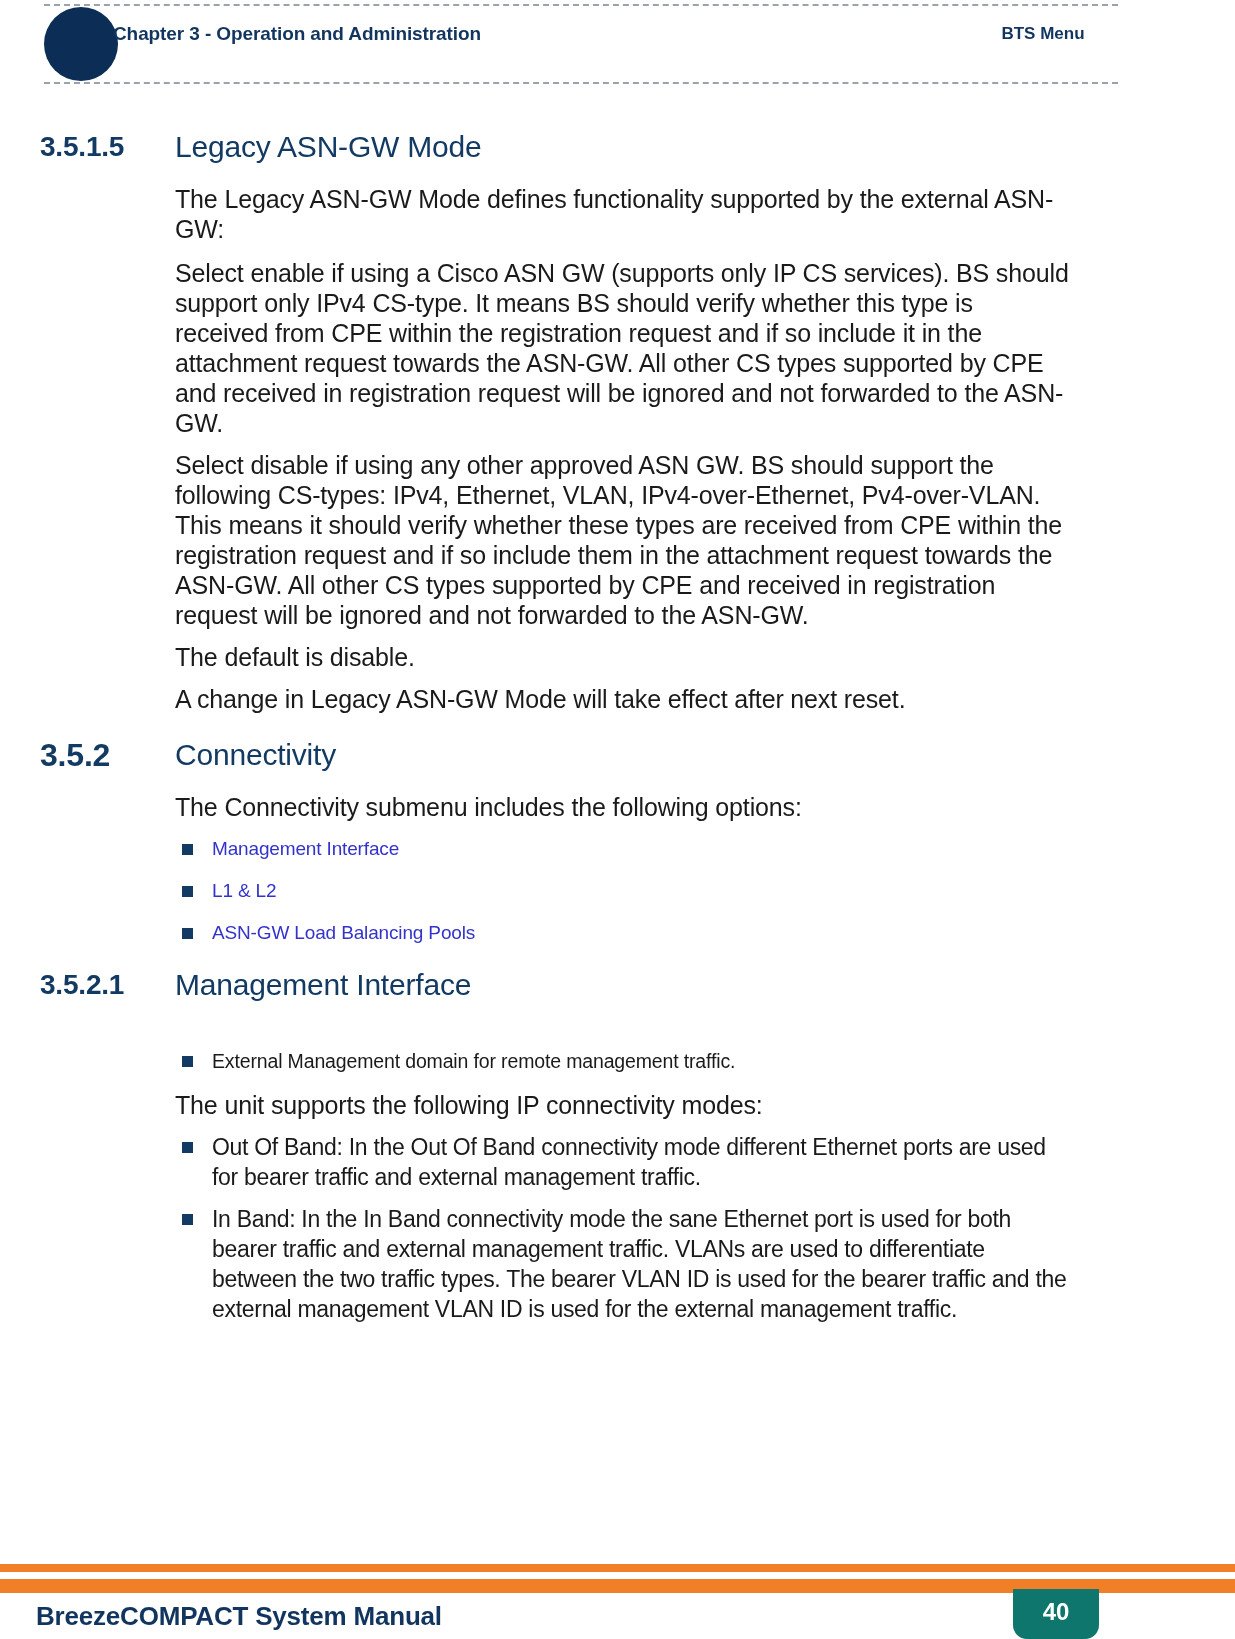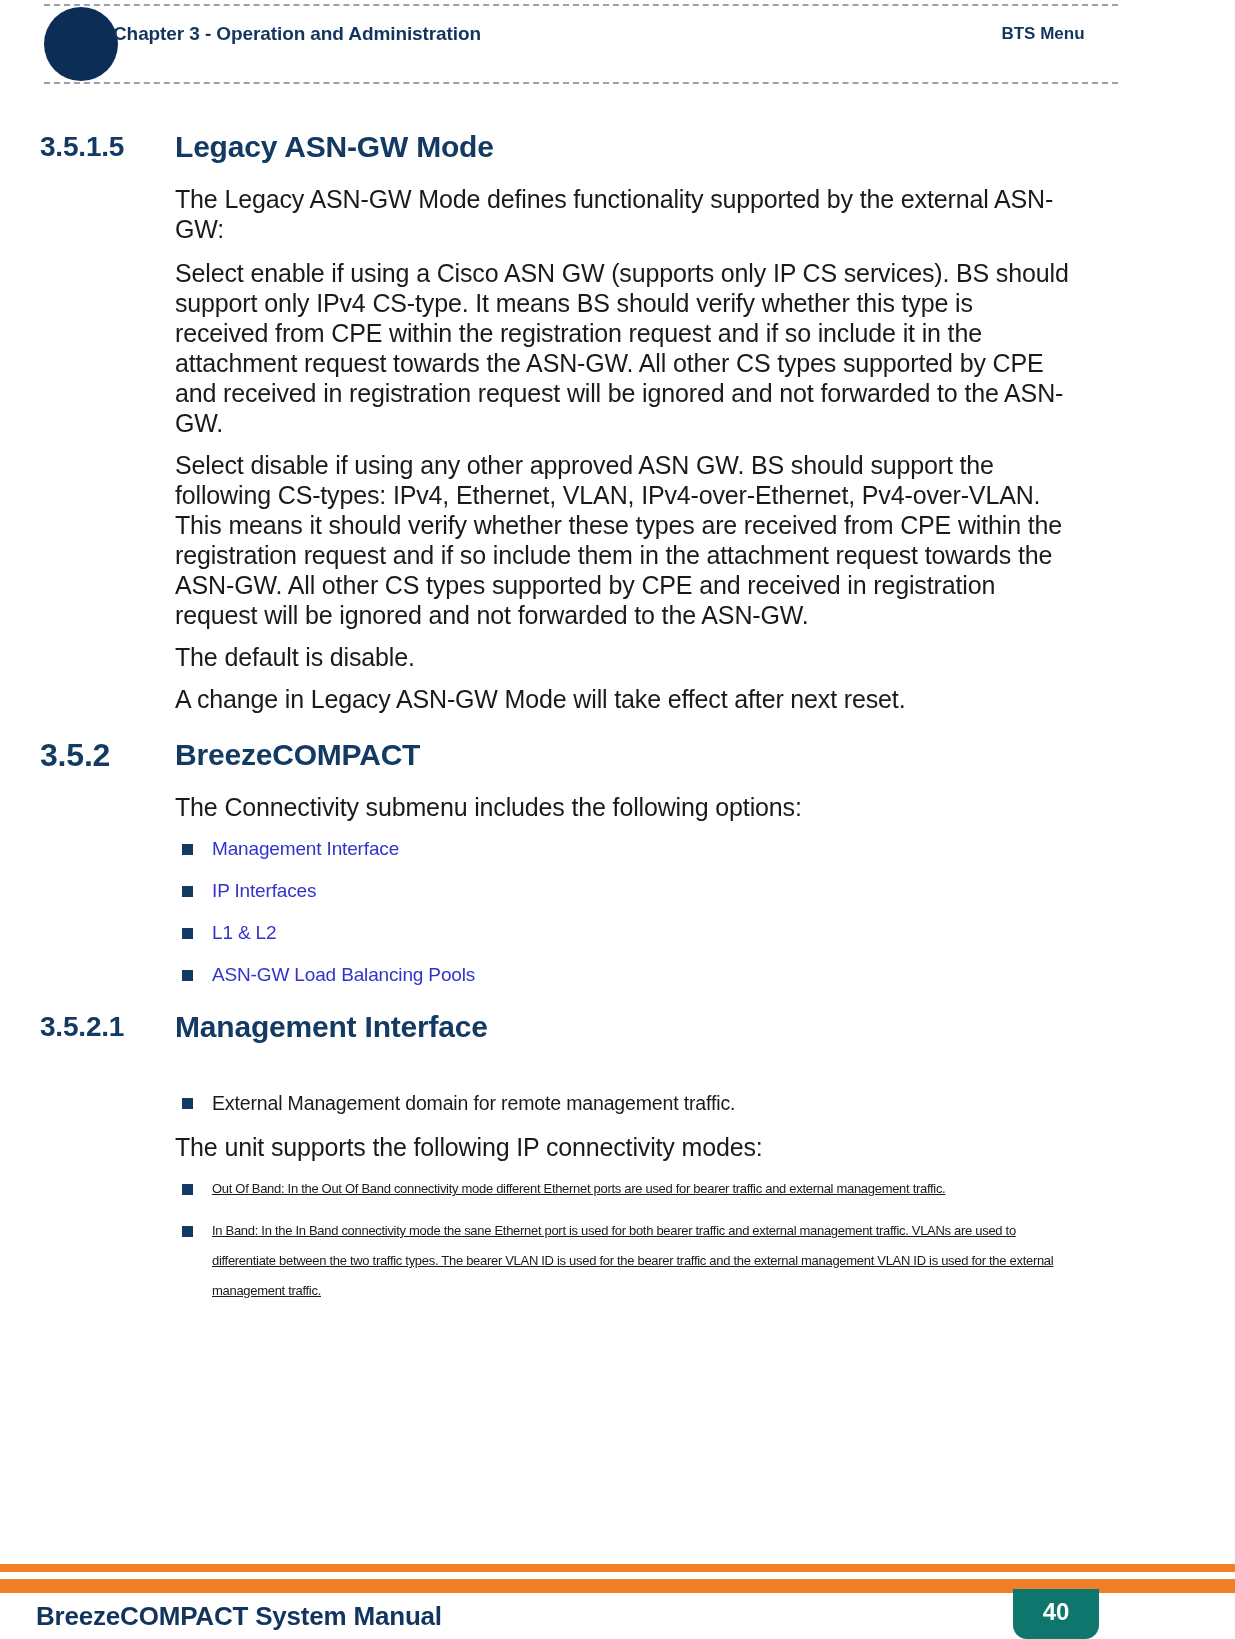--- a/index.html
+++ b/index.html
@@ -82,21 +82,21 @@
     position: absolute;
     left: 40px;
     top: 0;
     font-weight: bold;
     color: #123a63;
     letter-spacing: -0.2px;
   }
   .heading .title {
     display: block;
     margin-left: 175px;
-    font-weight: bold;
+    font-weight: normal;
     color: #123a63;
     letter-spacing: -0.2px;
   }
   .h-lvl4 { font-size: 30px; line-height: 34px; }
   .h-lvl4 .num { font-size: 28px; }
   .h-lvl3 { font-size: 30px; line-height: 34px; }
   .h-lvl3 .num { font-size: 32px; }
 
   .para {
     margin: 0;
@@ -135,23 +135,22 @@
   }
   .bullet-item .btext {
     display: block;
     margin-left: 30px;
   }
   .bullet-item.link .btext {
     color: #3333cc;
     font-size: 19px;
   }
   .bullet-item.tight .btext {
-    font-size: 13px;
+    font-size: 23px;
     letter-spacing: -0.3px;
-    text-decoration: underline;
   }
   .sp-12 { height: 12px; }
   .sp-14 { height: 14px; }
   .sp-20 { height: 20px; }
   .sp-24 { height: 24px; }
 
   
   .page-footer {
     position: absolute;
     left: 0;
@@ -230,34 +229,30 @@
   <p class="para">Select disable if using any other approved ASN GW. BS should support the following CS-types: IPv4, Ethernet, VLAN, IPv4-over-Ethernet, Pv4-over-VLAN. This means it should verify whether these types are received from CPE within the registration request and if so include them in the attachment request towards the ASN-GW. All other CS types supported by CPE and received in registration request will be ignored and not forwarded to the ASN-GW.</p>
   <div class="sp-12"></div>
   <p class="para">The default is disable.</p>
   <div class="sp-12"></div>
   <p class="para">A change in Legacy ASN-GW Mode will take effect after next reset.</p>
 
   <div class="sp-24"></div>
 
   <div class="heading h-lvl3">
     <span class="num">3.5.2</span>
-    <span class="title">BreezeCOMPACT</span>
+    <span class="title">Connectivity</span>
   </div>
   <div class="sp-20"></div>
   <p class="para">The Connectivity submenu includes the following options:</p>
   <div class="sp-12"></div>
 
   <ul class="bullet-list">
     <li class="bullet-item link">
       <span class="marker"></span>
       <span class="btext">Management Interface</span>
-    </li>
-    <li class="bullet-item link" style="margin-top:12px;">
-      <span class="marker"></span>
-      <span class="btext">IP Interfaces</span>
     </li>
     <li class="bullet-item link" style="margin-top:12px;">
       <span class="marker"></span>
       <span class="btext">L1 &amp; L2</span>
     </li>
     <li class="bullet-item link" style="margin-top:12px;">
       <span class="marker"></span>
       <span class="btext">ASN-GW Load Balancing Pools</span>
     </li>
   </ul>

